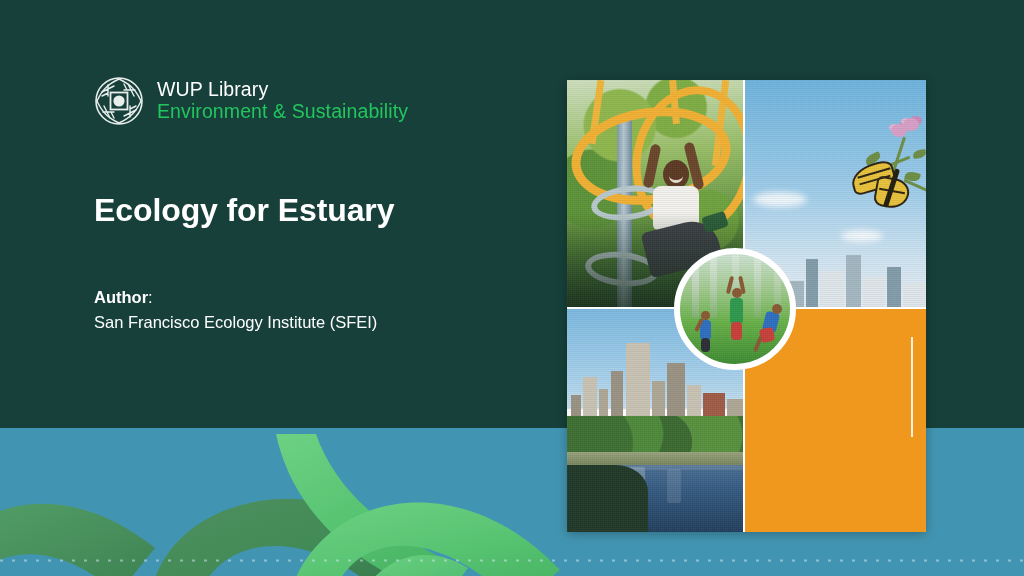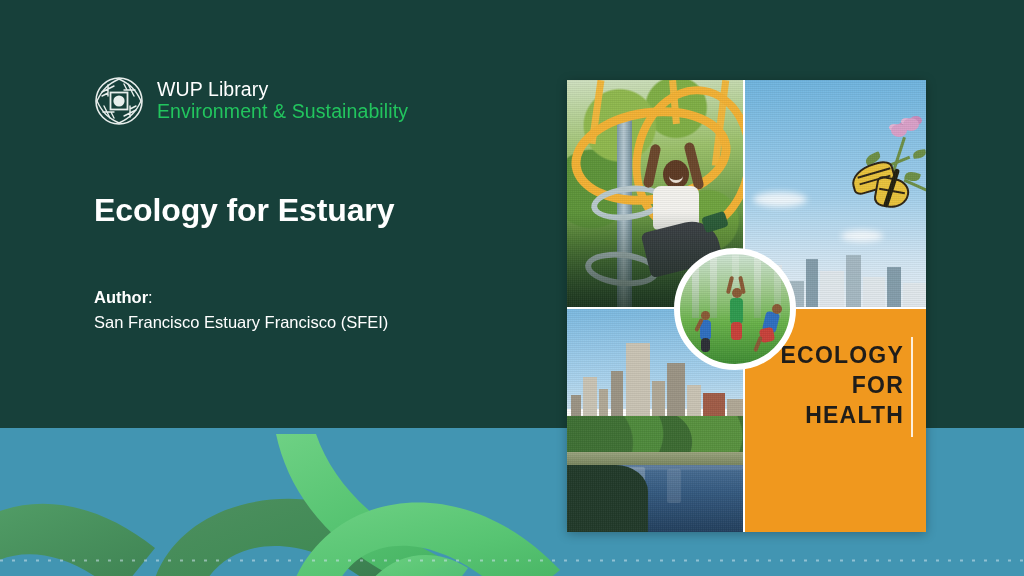--- a/index.html
+++ b/index.html
@@ -229,21 +229,21 @@
     <div class="logo-text">
       <span class="logo-title">WUP Library</span>
       <span class="logo-sub">Environment &amp; Sustainability</span>
     </div>
   </div>
 
   <h1 class="slide-title">Ecology for Estuary</h1>
 
   <div class="author-block">
     <div class="author-label"><b>Author</b><span>:</span></div>
-    <div class="author-name">San Francisco Estuary Francisco (SFEI)</div>
+    <div class="author-name">San Francisco Ecology Institute (SFEI)</div>
   </div>
 
   <div class="book-cover">
     <div class="cover-grid">
 
       <div class="cell cell-tl">
         <div class="pg-bg"></div>
         <div class="pg-bar b1"></div>
           <div class="pg-bar b2"></div>
           <div class="pg-bar b3"></div>
@@ -322,25 +322,20 @@
           <div class="riv-refl" style="left:100px;top:4px;width:14px;height:34px;opacity:.5;"></div>
           <div class="riv-refl" style="left:16px;top:6px;width:10px;height:24px;opacity:.4;"></div>
           <div class="riv-refl" style="left:0;top:0;width:100%;height:5px;opacity:.5;"></div>
         </div>
         <div class="riv-dark"></div>
         <div class="noise"></div>
       </div>
 
       <div class="cell cell-br">
         <div class="cover-rule"></div>
-        <div class="cover-title">
-          <div>ECOLOGY</div>
-          <div>FOR</div>
-          <div>HEALTH</div>
-        </div>
       </div>
 
       <div class="circle-inset">
         <div class="ci-trunk" style="left:12px;"></div>
         <div class="ci-trunk" style="left:30px;opacity:.8;"></div>
         <div class="ci-trunk" style="left:52px;opacity:.55;"></div>
         <div class="ci-trunk" style="left:74px;opacity:.75;"></div>
         <div class="ci-trunk" style="left:94px;opacity:.6;"></div>
 
         <div class="ci-kid" style="left:50px;top:44px;width:13px;height:26px;background:#2f9a4f;"></div>

